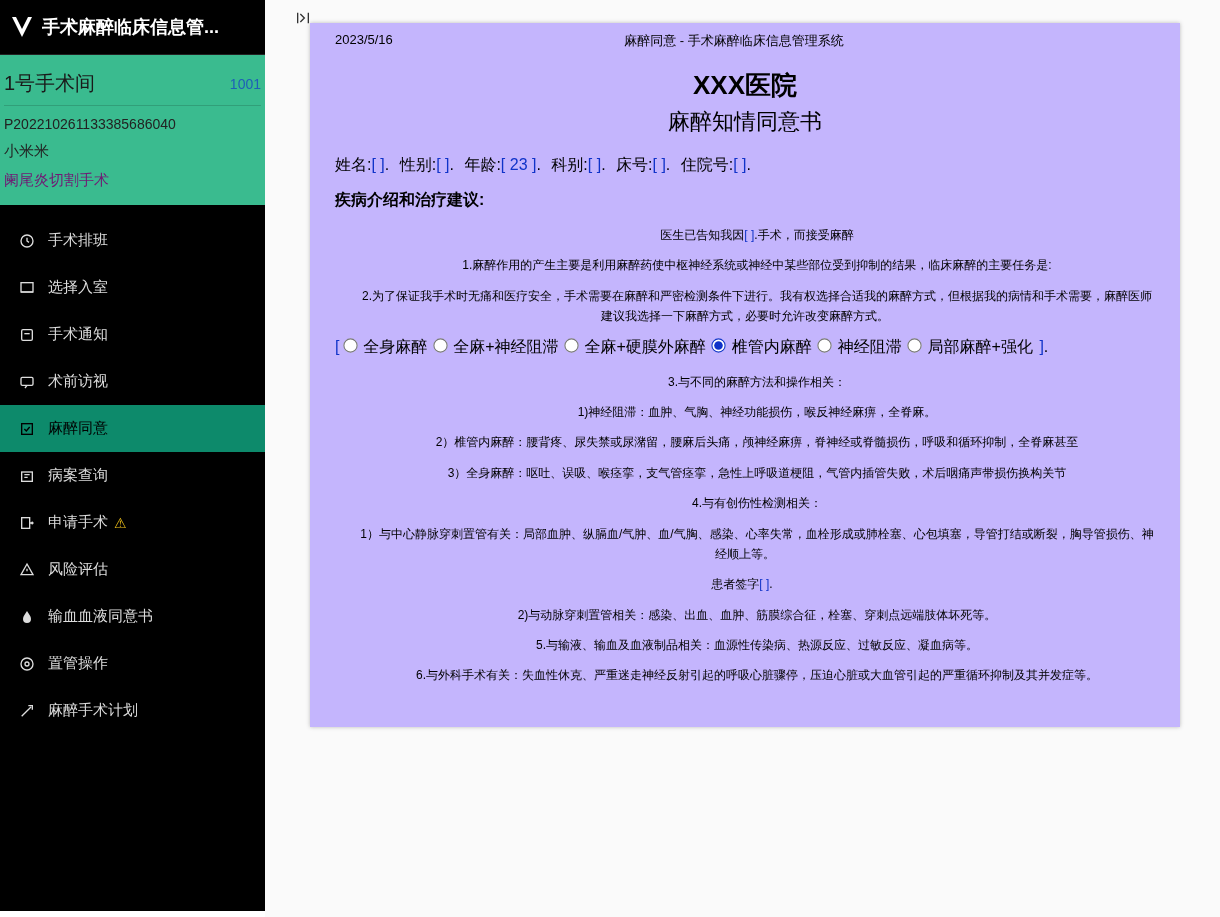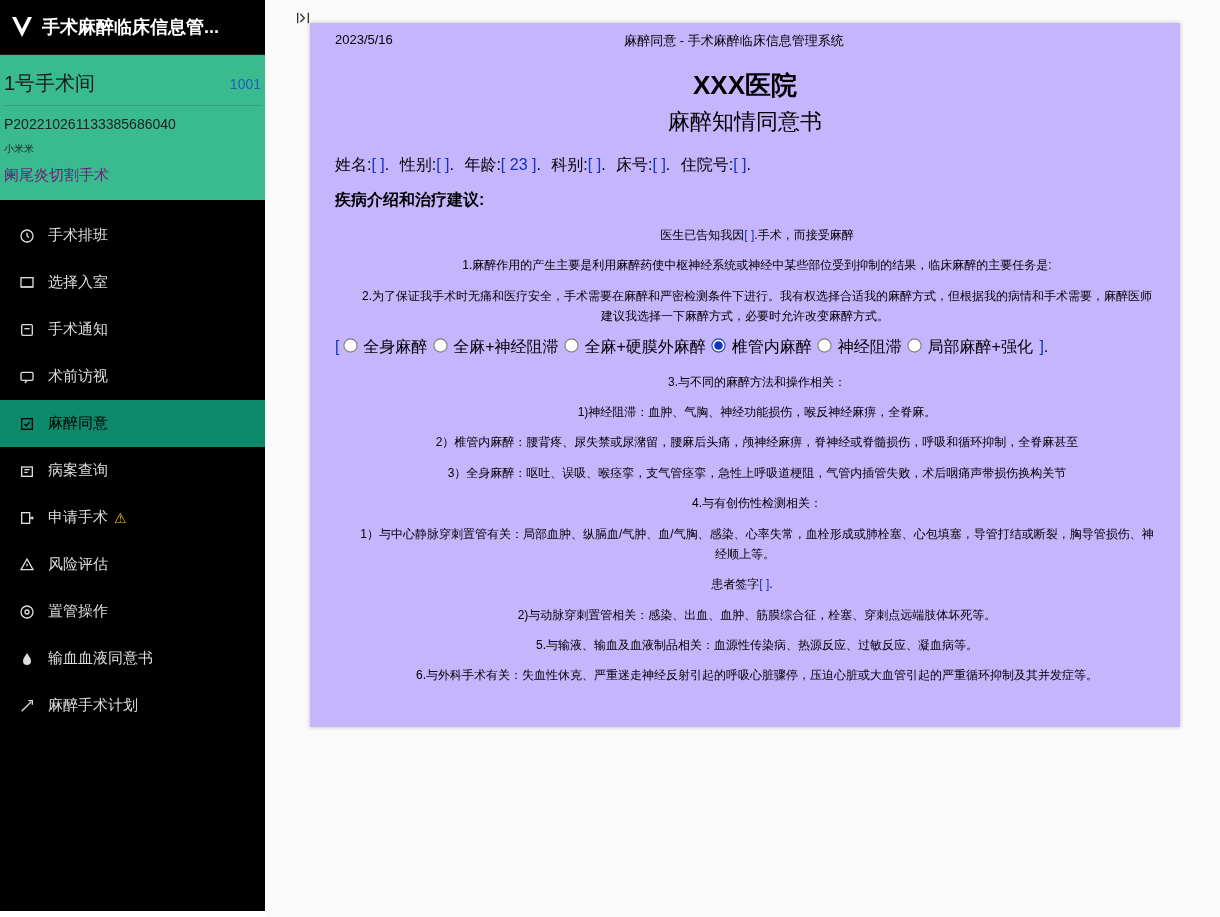--- a/index.html
+++ b/index.html
@@ -8,21 +8,21 @@
   .sidebar { position: fixed; left: 0; top: 0; width: 265px; height: 911px; background: #000; color: #fff; overflow-y: auto; }
   .app-header { display: flex; align-items: center; padding: 15px 10px; border-bottom: 1px solid #222; }
   .app-logo { width: 24px; height: 24px; margin-right: 8px; }
   .app-title { font-size: 18px; font-weight: bold; white-space: nowrap; overflow: hidden; text-overflow: ellipsis; }
   
   .patient-card { background: #3abb8f; color: #000; padding: 15px 4px; }
   .room-row { display: flex; justify-content: space-between; align-items: center; padding-bottom: 8px; border-bottom: 1px solid rgba(0,0,0,0.15); margin-bottom: 10px; }
   .room-name { font-size: 20px; color: #1a1a1a; }
   .room-no { color: #1e5fb8; font-size: 14px; }
   .patient-id { font-size: 14px; color: #222; margin-bottom: 10px; }
-  .patient-name { font-size: 10px; color: #222; margin-bottom: 10px; font-family: Liberation Serif, serif; }
+  .patient-name { font-size: 15px; color: #222; margin-bottom: 10px; font-family: Liberation Serif, serif; }
   .surgery-name { font-size: 15px; color: #701a75; }
   
   .nav-list { list-style: none; padding-top: 12px; }
   .nav-item { display: flex; align-items: center; padding: 14px 18px; font-size: 15px; color: #ddd; cursor: pointer; }
   .nav-item.active { background: #0d8a6b; color: #000000; }
   .nav-icon { width: 18px; height: 18px; margin-right: 12px; display: inline-flex; align-items: center; justify-content: center; }
   .nav-icon svg { width: 16px; height: 16px; }
   .warn { color: #f5c518; margin-left: 6px; font-size: 14px; }
   
   .main { position: absolute; left: 265px; top: 0; width: 955px; height: 917px; background: #fafafa; }
@@ -144,34 +144,34 @@
         <span class="nav-icon">
           <svg viewBox="0 0 24 24" fill="none" stroke="currentColor" stroke-width="2">
             <path d="M12 3l9 16H3z"></path>
             <path d="M12 10v4m0 3v.01"></path>
           </svg>
         </span>
         <span>风险评估</span>
       </li>
       <li class="nav-item">
         <span class="nav-icon">
+          <svg viewBox="0 0 24 24" fill="currentColor">
+            <path d="M12 3c-3 5-6 8-6 12a6 6 0 0012 0c0-4-3-7-6-12z"></path>
+          </svg>
+        </span>
+        <span>输血血液同意书</span>
+      </li>
+      <li class="nav-item">
+        <span class="nav-icon">
           <svg viewBox="0 0 24 24" fill="none" stroke="currentColor" stroke-width="2">
             <circle cx="12" cy="12" r="9"></circle>
             <circle cx="12" cy="12" r="3"></circle>
           </svg>
         </span>
         <span>置管操作</span>
-      </li>
-      <li class="nav-item">
-        <span class="nav-icon">
-          <svg viewBox="0 0 24 24" fill="currentColor">
-            <path d="M12 3c-3 5-6 8-6 12a6 6 0 0012 0c0-4-3-7-6-12z"></path>
-          </svg>
-        </span>
-        <span>输血血液同意书</span>
       </li>
       <li class="nav-item">
         <span class="nav-icon">
           <svg viewBox="0 0 24 24" fill="none" stroke="currentColor" stroke-width="2">
             <path d="M4 20l14-14M14 4h6v6"></path>
           </svg>
         </span>
         <span>麻醉手术计划</span>
       </li>
     </ul>

